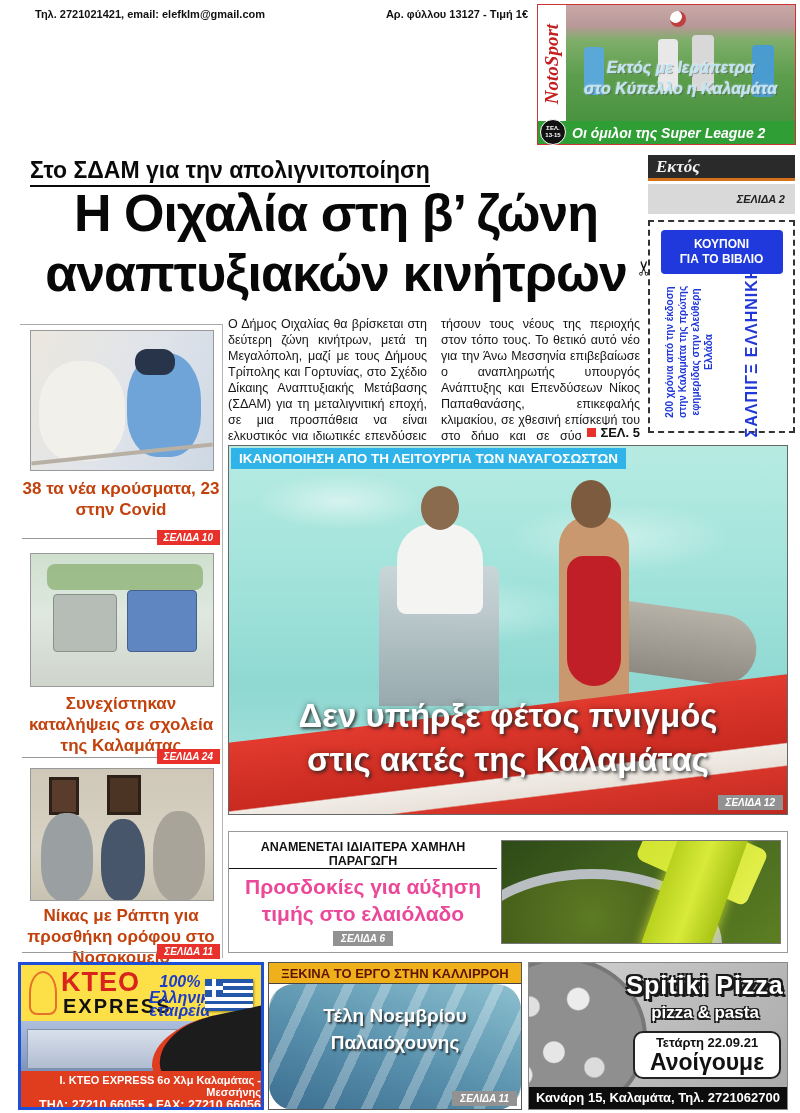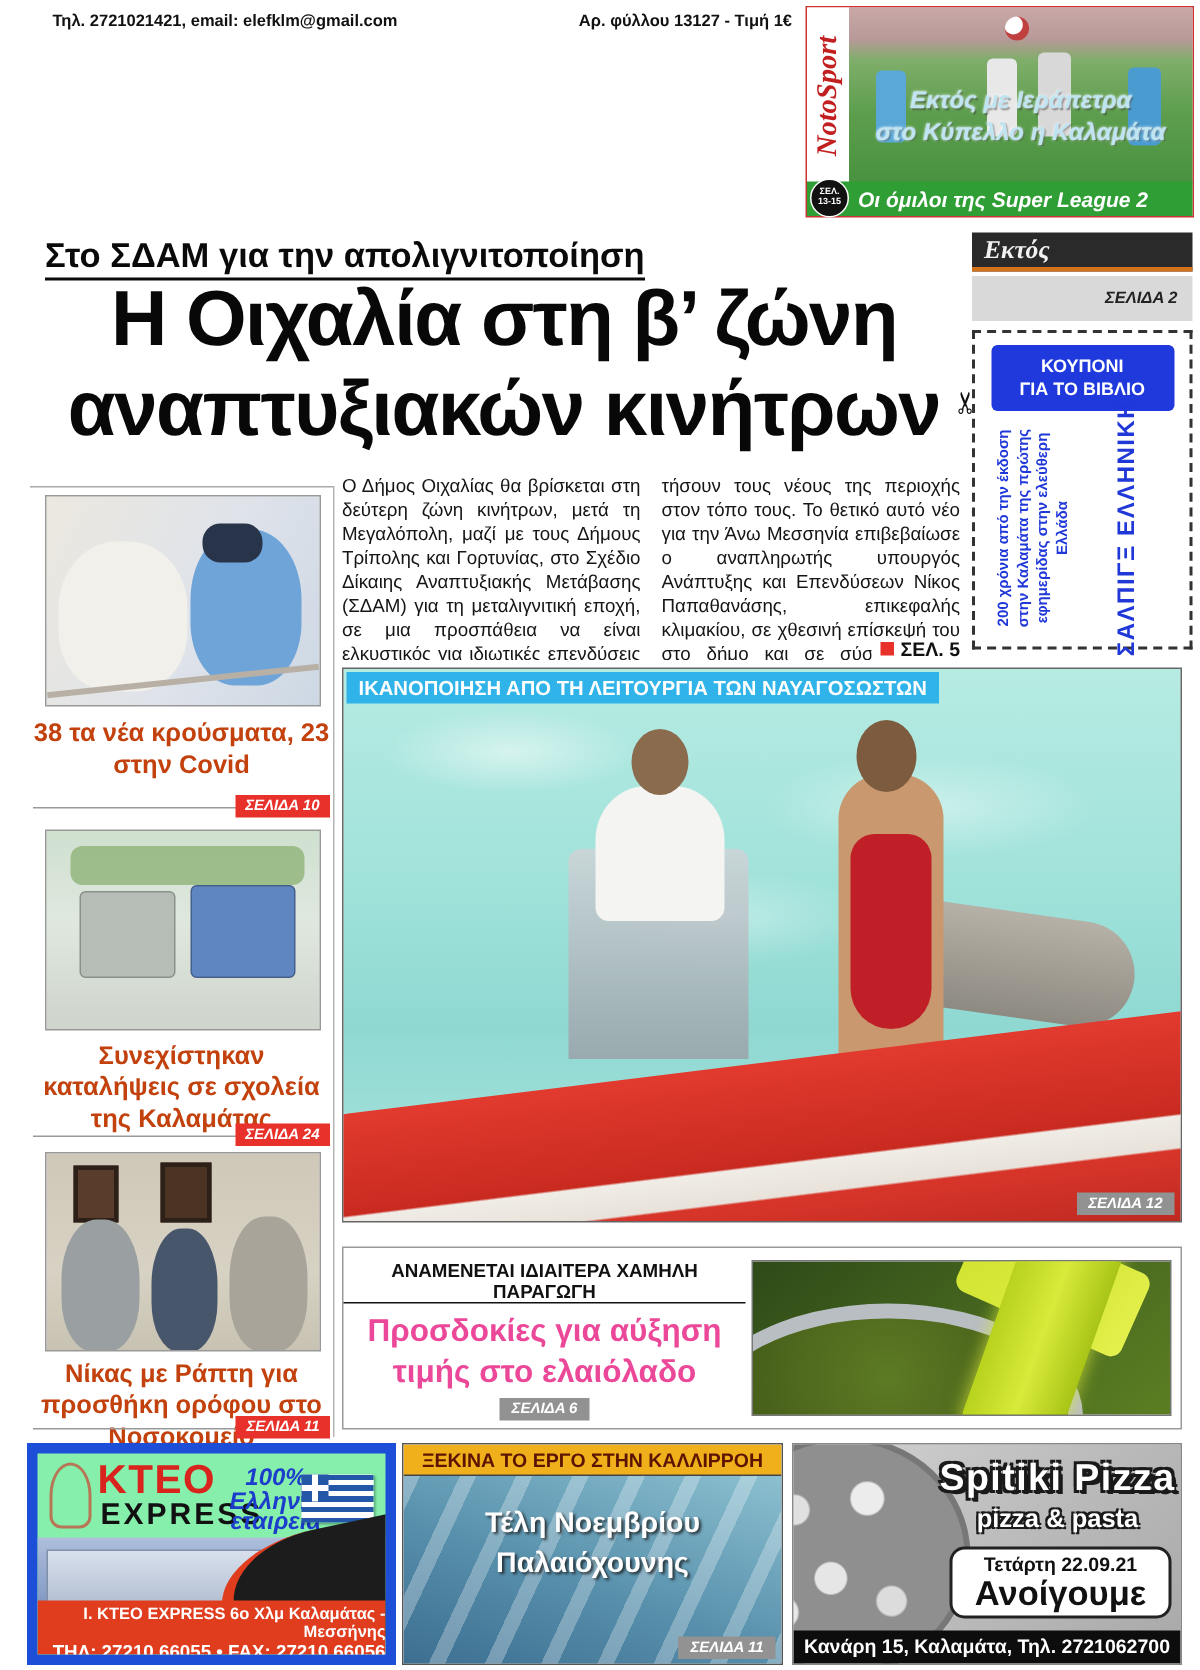--- a/index.html
+++ b/index.html
@@ -114,21 +114,21 @@
   .olive-headline { margin:4px 14px 0; font-weight:bold; font-size:21px; line-height:27px; color:#ec4899; }
   .olive-tag { display:inline-block; margin-top:4px; }
   .olive-photo { position:absolute; left:272px; top:8px; width:280px; height:104px; border:1px solid #777;
                  background:linear-gradient(140deg,#2e4a18 0%, #41611e 40%, #5c7e22 100%); overflow:hidden; }
   .bowl { position:absolute; left:-40px; top:28px; width:260px; height:150px; border-radius:50%;
           border:10px solid #b8bec2; background:radial-gradient(circle at 50% 30%, #5d7a24, #394f14); }
   .pour { position:absolute; right:52px; top:-10px; width:70px; height:130px; background:linear-gradient(90deg,#b8d21e,#d8ea3a,#a8c416); transform:skewX(-14deg) rotate(6deg); border-radius:0 0 18px 18px; box-shadow:0 0 12px rgba(216,234,58,.8); }
   .pour-spout { position:absolute; right:18px; top:-16px; width:120px; height:60px; background:linear-gradient(120deg,#cfe22c,#e4f04e); transform:rotate(24deg); border-radius:8px; }
 
   
-  .kteo { position:absolute; left:18px; top:962px; width:246px; height:148px; border:7px solid #1d4ed8; background:#86efac; overflow:hidden; }
+  .kteo { position:absolute; left:18px; top:962px; width:246px; height:148px; border:3px solid #1d4ed8; background:#fde047; overflow:hidden; }
   .kteo-name { position:absolute; left:40px; top:4px; font-weight:bold; font-size:27px; letter-spacing:1px; color:#d8241c; line-height:26px; }
   .kteo-sub  { position:absolute; left:42px; top:30px; font-weight:bold; font-size:20px; letter-spacing:2px; color:#111; }
   .kteo-sketch { position:absolute; left:8px; top:6px; width:28px; height:44px; border:2px solid #d8241c; border-radius:50% 50% 8px 8px; opacity:.6; }
   .kteo-100 { position:absolute; left:128px; top:8px; width:62px; text-align:center; color:#1c3ccc; font-weight:bold; font-style:italic; }
   .kteo-100 .big { font-size:16px; } .kteo-100 .sm { font-size:16px; line-height:13px; }
   .flag { position:absolute; right:8px; top:14px; width:48px; height:32px;
           background:repeating-linear-gradient(180deg,#2457a7 0 3.6px, #fff 3.6px 7.2px); box-shadow:1px 1px 2px rgba(0,0,0,.4); }
   .flag .canton { position:absolute; left:0; top:0; width:18px; height:18px;
           background:linear-gradient(#fff,#fff) center/100% 4px no-repeat, linear-gradient(#fff,#fff) center/4px 100% no-repeat, #2457a7; }
   .kteo-photo { position:absolute; left:0; top:56px; width:100%; height:52px;
@@ -137,21 +137,21 @@
   .kteo-photo .swoosh { position:absolute; right:-30px; top:-6px; width:140px; height:80px; background:#1c1c1c; border-radius:50% 0 0 50%; transform:rotate(-12deg); border-left:8px solid #e03c1e; }
   .kteo-band { position:absolute; left:0; bottom:0; width:100%; height:36px; background:#e03c1e; color:#fff; text-align:right; }
   .kteo-band .l1 { font-weight:bold; font-size:11px; margin-top:3px; }
   .kteo-band .l2 { font-weight:bold; font-size:12.5px; }
 
   .kall { position:absolute; left:268px; top:962px; width:254px; height:148px; border:1px solid #555; overflow:hidden; }
   .kall-bar { height:21px; background:#f0b01c; border-bottom:1px solid #444; text-align:center;
               font-weight:bold; font-size:13px; line-height:21px; color:#5c1400; }
   .kall-photo { position:relative; height:126px;
                 background:repeating-linear-gradient(115deg, rgba(255,255,255,.28) 0 10px, rgba(255,255,255,0) 10px 34px),
-                           linear-gradient(200deg,#8cc0d0 0%, #5890ac 55%, #3c6e90 100%); }
+                           linear-gradient(200deg,#8cc0d0 0%, #5890ac 55%, #3c6e90 100%);border-radius:25px; }
   .kall-overlay { position:absolute; left:0; top:18px; width:100%; text-align:center; color:#fdfdfd; font-weight:bold;
                   font-size:19px; line-height:27px; text-shadow:1.5px 1.5px 2px rgba(20,20,20,.8); }
   .kall-tag { position:absolute; right:4px; bottom:4px; }
 
   .pizza { position:absolute; left:528px; top:962px; width:260px; height:148px; border:1px solid #888; overflow:hidden;
            background:linear-gradient(135deg,#d4d4d4 0%, #bcbcbc 50%, #a8a8a8 100%); }
   .pizza-pie { position:absolute; left:-52px; top:-6px; width:170px; height:160px; border-radius:50%;
                background:radial-gradient(circle at 30% 30%, #e0e0e0 0 6%, transparent 7%),
                           radial-gradient(circle at 60% 25%, #ececec 0 7%, transparent 8%),
                           radial-gradient(circle at 45% 60%, #e6e6e6 0 8%, transparent 9%),
@@ -279,20 +279,24 @@
   <div class="main-photo">
     <div class="boat-console"></div>
     <div class="man-shirt"></div>
     <div class="man-head"></div>
     <div class="engine"></div>
     <div class="woman-body"></div>
     <div class="woman-suit"></div>
     <div class="woman-head"></div>
     <div class="hull"></div>
     <div class="main-banner">ΙΚΑΝΟΠΟΙΗΣΗ ΑΠΟ ΤΗ ΛΕΙΤΟΥΡΓΙΑ ΤΩΝ ΝΑΥΑΓΟΣΩΣΤΩΝ</div>
+    <div class="main-overlay">
+      <div>Δεν υπήρξε φέτος πνιγμός</div>
+      <div>στις ακτές της Καλαμάτας</div>
+    </div>
     <div class="gray-tag main-tag">ΣΕΛΙΔΑ 12</div>
   </div>
 
   <div class="olive-box">
     <div class="olive-left">
       <span class="olive-kicker">ΑΝΑΜΕΝΕΤΑΙ ΙΔΙΑΙΤΕΡΑ ΧΑΜΗΛΗ ΠΑΡΑΓΩΓΗ</span>
       <div class="olive-headline">Προσδοκίες για αύξηση τιμής στο ελαιόλαδο</div>
       <span class="gray-tag olive-tag">ΣΕΛΙΔΑ 6</span>
     </div>
     <div class="olive-photo">

